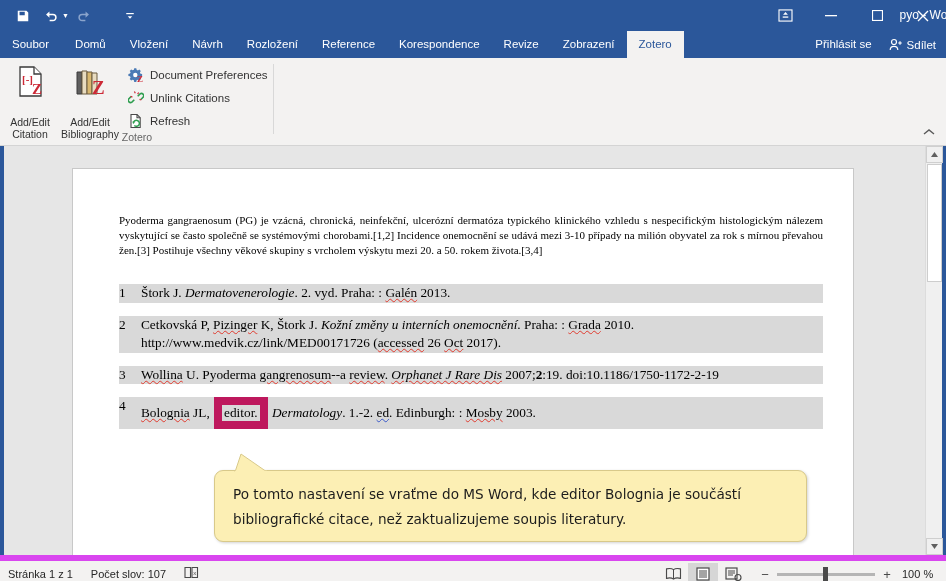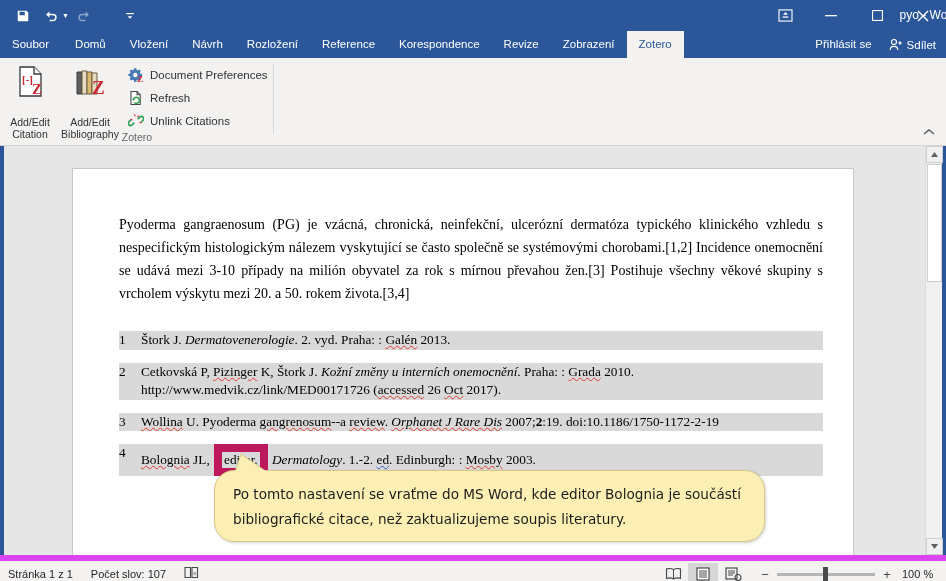--- a/index.html
+++ b/index.html
@@ -89,21 +89,21 @@
   }
   .page {
     position: absolute; left: 68px; top: 22px; width: 782px; height: 420px;
     background: #ffffff; border: 1px solid #c8c8c8;
   }
   .doc-body {
     position: absolute; left: 46px; top: 44px; width: 704px;
     font-family: "Liberation Serif", serif; color: #000;
   }
   .para {
-    font-size: 14px; line-height: 23px; text-align: justify; text-justify: inter-word;
+    font-size: 11px; line-height: 15px; text-align: justify; text-justify: inter-word;
   }
   .biblio { margin-top: 26px; }
   .bib-item {
     display: flex; font-size: 13.3px; line-height: 18.5px; margin-bottom: 13px;
     background: #d9d9d9;
   }
   .bib-num { width: 22px; flex: 0 0 22px; text-align: left; }
   .bib-text { flex: 1; }
   .bib-text i { font-style: italic; }
   .bib-text b { font-weight: bold; }
@@ -112,22 +112,22 @@
 
   
   .hl-box {
     display: inline-block; position: relative;
     border: 8px solid #be185d; padding: 0 2px; margin: 0 1px;
     background: #d9d9d9; line-height: 16px;
   }
 
   
   .callout {
-    position: absolute; left: 214px; top: 470px; width: 551px; height: 72px;
-    background: #fcefb4; border: 1px solid #d8c98a; border-radius: 20px;
+    position: absolute; left: 214px; top: 470px; width: 593px; height: 72px;
+    background: #fcefb4; border: 1px solid #d8c98a; border-radius: 9px;
     box-shadow: 1px 1px 3px rgba(0,0,0,0.18);
   }
   .callout-text {
     position: absolute; left: 18px; top: 11px; width: 520px;
     font-size: 13.6px; line-height: 25px; color: #1c1c1c;
     font-family: "DejaVu Sans", sans-serif;
   }
   .tail-svg { position: absolute; left: 18px; top: -18px; }
 
   
@@ -293,34 +293,34 @@
           <div class="small-btn">
             <svg width="16" height="16" viewBox="0 0 16 16">
               <path fill="#4a7ab5" d="M6.2 1.2h2.1l.3 1.6 1.3.6 1.4-.9 1.5 1.5-.9 1.4.6 1.3 1.6.3v2.1l-1.6.3-.6 1.3.9 1.4-1.5 1.5-1.4-.9-1.3.6-.3 1.6H6.2l-.3-1.6-1.3-.6-1.4.9L1.7 12l.9-1.4-.6-1.3-1.6-.3V6.9l1.6-.3.6-1.3-.9-1.4 1.5-1.5 1.4.9 1.3-.6z"></path>
               <circle cx="7.3" cy="8" r="2.2" fill="#ffffff"></circle>
               <text x="9" y="15" font-family="Liberation Serif, serif" font-size="9" font-weight="bold" fill="#cc2936">Z</text>
             </svg>
             <span class="lbl">Document Preferences</span>
           </div>
           <div class="small-btn">
             <svg width="16" height="16" viewBox="0 0 16 16">
+              <path d="M6.3 9.7 3.9 12.1a2.3 2.3 0 0 1-3.2-3.2l2.4-2.4" fill="none" stroke="#2e9e4f" stroke-width="1.6"></path>
+              <path d="M9.7 6.3l2.4-2.4a2.3 2.3 0 0 1 3.2 3.2l-2.4 2.4" fill="none" stroke="#2e9e4f" stroke-width="1.6"></path>
+              <path stroke="#cc2936" stroke-width="1.2" d="M7.3 3.2 6.4 1.4M9.6 4.1l1.1-1.6M4.4 7.1 2.6 6.3M11.5 9.4l1.8.6"></path>
+            </svg>
+            <span class="lbl">Unlink Citations</span>
+          </div>
+          <div class="small-btn">
+            <svg width="16" height="16" viewBox="0 0 16 16">
               <path d="M3 1.5h6l3.2 3.2v9.8H3z" fill="#ffffff" stroke="#4a4a4a" stroke-width="1.1"></path>
               <path d="M9 1.5v3.2h3.2" fill="none" stroke="#4a4a4a" stroke-width="1.1"></path>
               <path d="M5.4 10.3a3 3 0 1 1 .9 2.2" fill="none" stroke="#2e9e4f" stroke-width="1.5"></path>
               <path d="M4.2 8.6l2.4.4-1 2.1z" fill="#2e9e4f"></path>
             </svg>
             <span class="lbl">Refresh</span>
-          </div>
-          <div class="small-btn">
-            <svg width="16" height="16" viewBox="0 0 16 16">
-              <path d="M6.3 9.7 3.9 12.1a2.3 2.3 0 0 1-3.2-3.2l2.4-2.4" fill="none" stroke="#2e9e4f" stroke-width="1.6"></path>
-              <path d="M9.7 6.3l2.4-2.4a2.3 2.3 0 0 1 3.2 3.2l-2.4 2.4" fill="none" stroke="#2e9e4f" stroke-width="1.6"></path>
-              <path stroke="#cc2936" stroke-width="1.2" d="M7.3 3.2 6.4 1.4M9.6 4.1l1.1-1.6M4.4 7.1 2.6 6.3M11.5 9.4l1.8.6"></path>
-            </svg>
-            <span class="lbl">Unlink Citations</span>
           </div>
         </div>
 
       </div>
       <div class="group-label">Zotero</div>
       <div class="group-sep"></div>
     </div>
 
     <div class="ribbon-collapse">
       <svg width="12" height="8" viewBox="0 0 12 8">

